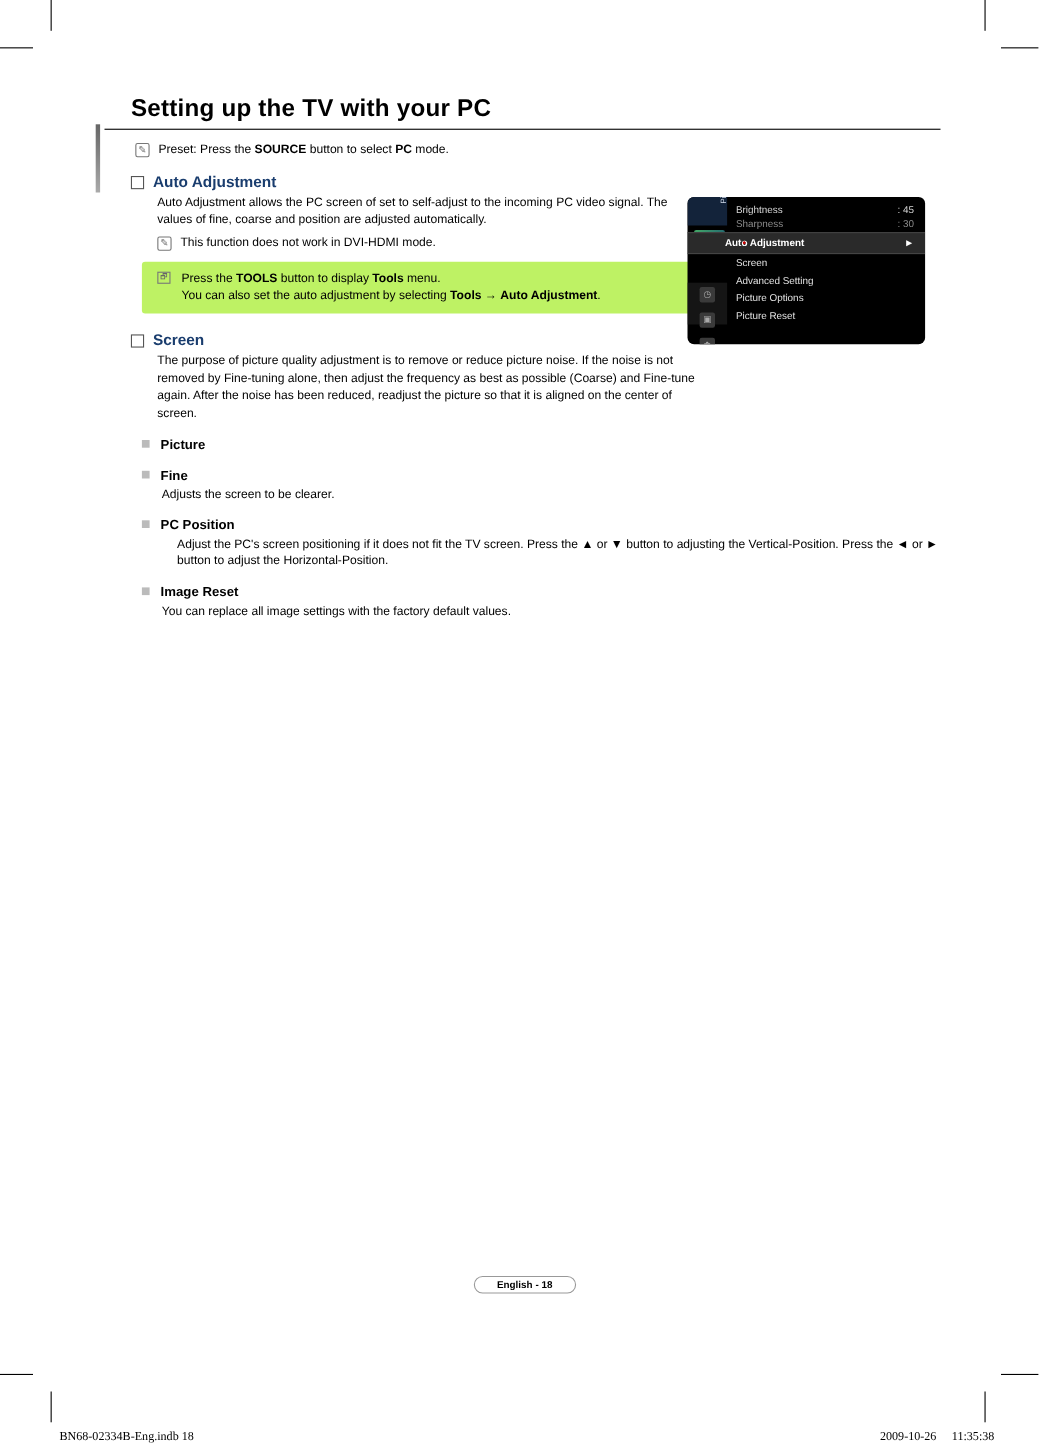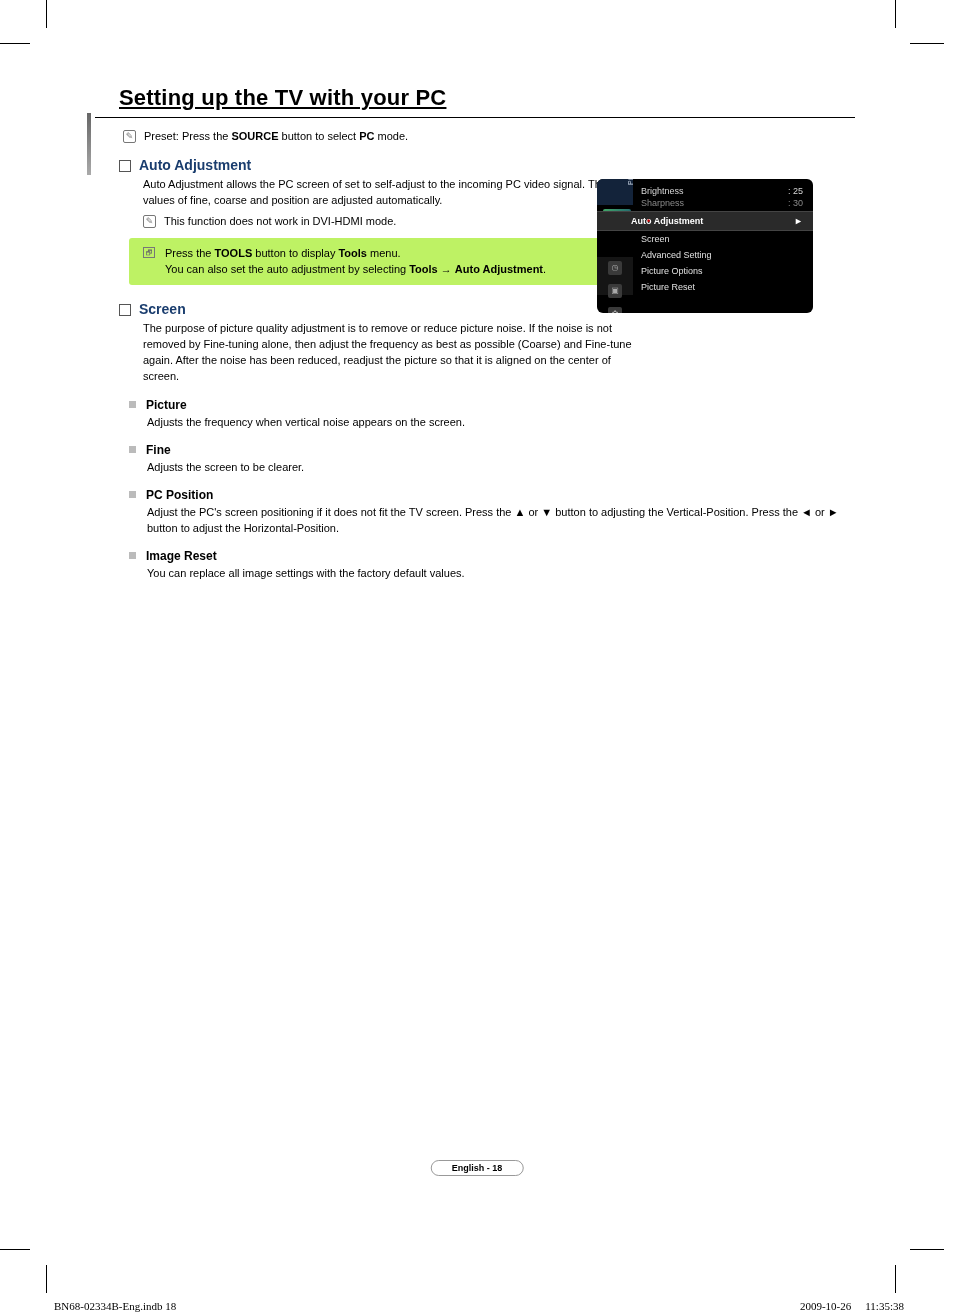--- a/index.html
+++ b/index.html
@@ -27,21 +27,20 @@
     left: 95px;
     top: 85px;
     width: 760px;
   }
 
   .title-wrap {
     border-bottom: 1px solid #000;
     padding-bottom: 6px;
     margin-bottom: 12px;
     position: relative;
-    text-decoration: underline;
   }
   .title-accent {
     position: absolute;
     left: -8px;
     top: 28px;
     width: 4px;
     height: 62px;
     background: linear-gradient(#666,#aaa);
   }
   .title {
@@ -94,21 +93,21 @@
   .sq-bullet {
     display: inline-block; width: 7px; height: 7px; background:#bbb; margin-right: 10px; position: relative; top: -1px;
   }
   .sub-item { margin-left: 34px; margin-top: 10px; }
   .sub-label { font-size: 12px; font-weight: bold; }
   .sub-body { font-size: 11px; margin-left: 18px; margin-top: 2px; line-height:1.4; }
 
   
   .osd {
     position: absolute;
-    left: 597px;
+    left: 625px;
     top: 179px;
     width: 216px;
     background: #000;
     border-radius: 6px;
     color: #d6d6d6;
     font-size: 9px;
     padding-bottom: 18px;
     overflow: hidden;
   }
   .osd-top { padding: 6px 10px 2px 44px; }
@@ -212,47 +211,46 @@
   </div>
 
   <div class="sec-head" style="margin-left:24px;">
     <span class="sec-icon"></span>
     <span class="sec-title">Screen</span>
   </div>
   <div class="sec-body sec-body-narrow" style="width:490px;">The purpose of picture quality adjustment is to remove or reduce picture noise. If the noise is not removed by Fine-tuning alone, then adjust the frequency as best as possible (Coarse) and Fine-tune again. After the noise has been reduced, readjust the picture so that it is aligned on the center of screen.</div>
 
   <div class="sub-item">
     <span class="sq-bullet"></span><span class="sub-label">Picture</span>
-    <div class="sub-body">Adjusts the frequency when vertical noise appears on the screen.</div>
   </div>
 
   <div class="sub-item">
     <span class="sq-bullet"></span><span class="sub-label">Fine</span>
     <div class="sub-body">Adjusts the screen to be clearer.</div>
   </div>
 
   <div class="sub-item">
     <span class="sq-bullet"></span><span class="sub-label">PC Position</span>
-    <div class="sub-body" style="margin-left:18px; width:700px;">Adjust the PC's screen positioning if it does not fit the TV screen. Press the ▲ or ▼ button to adjusting the Vertical-Position. Press the ◄ or ► button to adjust the Horizontal-Position.</div>
+    <div class="sub-body" style="margin-left:32px; width:700px;">Adjust the PC's screen positioning if it does not fit the TV screen. Press the ▲ or ▼ button to adjusting the Vertical-Position. Press the ◄ or ► button to adjust the Horizontal-Position.</div>
   </div>
 
   <div class="sub-item">
     <span class="sq-bullet"></span><span class="sub-label">Image Reset</span>
     <div class="sub-body">You can replace all image settings with the factory default values.</div>
   </div>
 </div>
 
 <div class="osd">
   <div class="osd-header-box"></div>
   <div class="osd-header-label">Picture</div>
   <div class="osd-thumb"></div>
   <div class="osd-top">
     <div class="osd-row">
       <span>Brightness</span>
-        <span>: 25</span>
+        <span>: 45</span>
     </div>
     <div class="osd-row dim">
       <span>Sharpness</span>
         <span>: 30</span>
     </div>
   </div>
   <div class="osd-sel-wrap">
     <div class="osd-sel">
       <span class="sel-dot">•</span>
       <span>Auto Adjustment</span>

